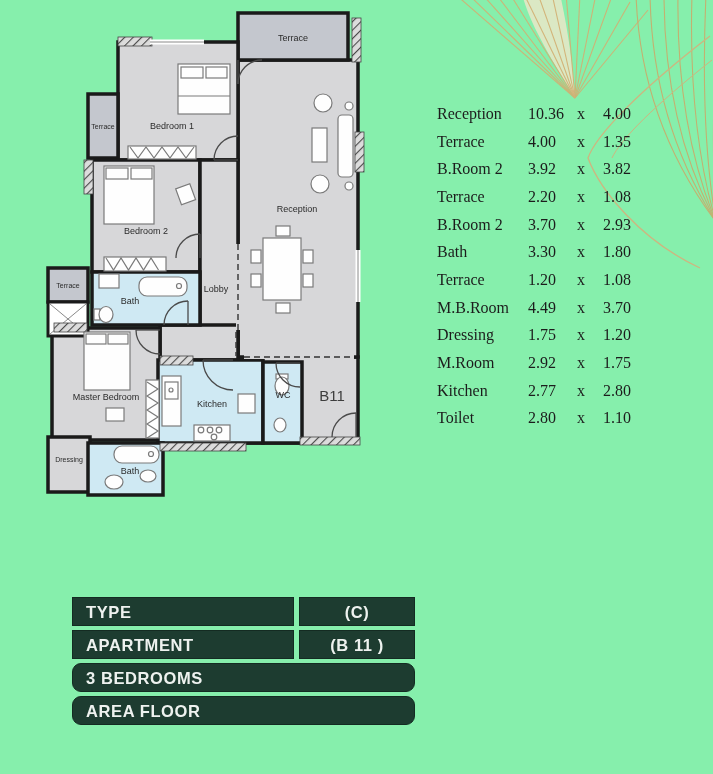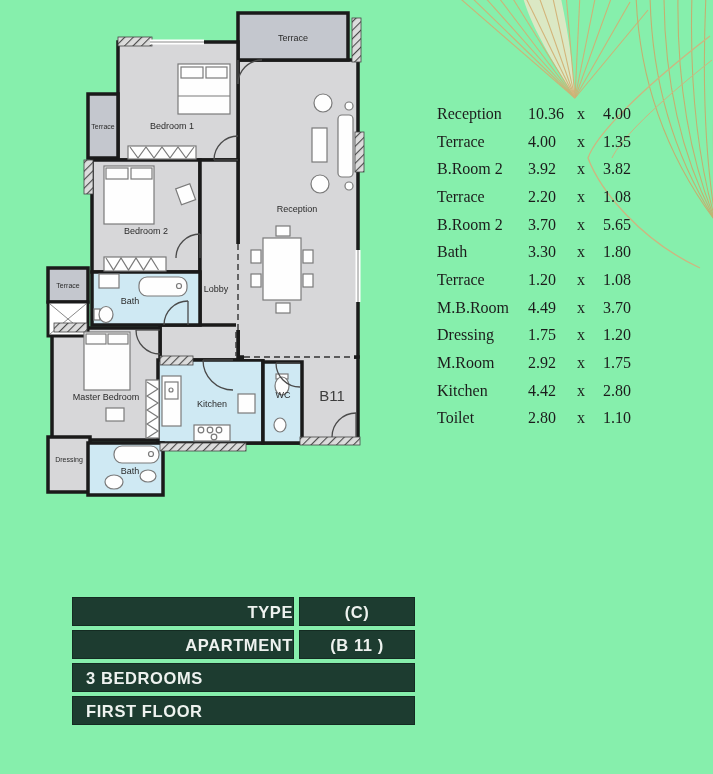--- a/index.html
+++ b/index.html
@@ -34,23 +34,23 @@
   .c-w{width:42px;}
   .c-x{width:22px;text-align:center;}
   .c-h{width:60px;padding-left:11px;box-sizing:border-box;}
 
   
   .info{position:absolute;left:72px;top:597px;width:343px;}
   .irow{display:flex;margin-bottom:4px;}
   .ibox{background:#1d3c30;color:#eef2ef;height:29px;line-height:29px;
         font-weight:700;font-size:16.5px;letter-spacing:.6px;
         padding-left:13px;box-sizing:border-box;border:1px solid #142b22;}
-  .ibox.left{width:222px;margin-right:5px;text-align:right;}
+  .ibox.left{width:222px;margin-right:5px;}
   .ibox.right{width:116px;text-align:center;padding-left:0;}
-  .ibox.full{width:380px;}
+  .ibox.full{width:380px;border-radius:9px;}
 </style>
 </head>
 <body>
 
 <div class="canvas">
 
   <svg class="deco" viewBox="440 0 273 450">
     <path d="M575,98 C552,60 530,25 522,-6 L560,-6 C568,30 573,65 575,98 Z" fill="#f0e6cb" opacity="0.8"></path>
     <g stroke="#d2af72" stroke-width="1.1" opacity="0.9">
       <line x1="575" y1="98" x2="455" y2="-6"></line>
@@ -258,21 +258,21 @@
     <div class="drow">
         <span class="c-room">Terrace</span>
         <span class="c-w">2.20</span>
         <span class="c-x">x</span>
         <span class="c-h">1.08</span>
       </div>
     <div class="drow">
         <span class="c-room">B.Room 2</span>
         <span class="c-w">3.70</span>
         <span class="c-x">x</span>
-        <span class="c-h">5.65</span>
+        <span class="c-h">2.93</span>
       </div>
     <div class="drow">
         <span class="c-room">Bath</span>
         <span class="c-w">3.30</span>
         <span class="c-x">x</span>
         <span class="c-h">1.80</span>
       </div>
     <div class="drow">
         <span class="c-room">Terrace</span>
         <span class="c-w">1.20</span>
@@ -292,21 +292,21 @@
         <span class="c-h">1.20</span>
       </div>
     <div class="drow">
         <span class="c-room">M.Room</span>
         <span class="c-w">2.92</span>
         <span class="c-x">x</span>
         <span class="c-h">1.75</span>
       </div>
     <div class="drow">
         <span class="c-room">Kitchen</span>
-        <span class="c-w">4.42</span>
+        <span class="c-w">2.77</span>
         <span class="c-x">x</span>
         <span class="c-h">2.80</span>
       </div>
     <div class="drow">
         <span class="c-room">Toilet</span>
         <span class="c-w">2.80</span>
         <span class="c-x">x</span>
         <span class="c-h">1.10</span>
       </div>
   </div>
@@ -317,17 +317,17 @@
       <div class="ibox right">(C)</div>
     </div>
     <div class="irow">
       <div class="ibox left">APARTMENT</div>
       <div class="ibox right">(B 11 )</div>
     </div>
     <div class="irow">
       <div class="ibox full">3 BEDROOMS</div>
     </div>
     <div class="irow">
-      <div class="ibox full">FIRST FLOOR</div>
+      <div class="ibox full">AREA FLOOR</div>
     </div>
   </div>
 
 </div>
 
 </body></html>

